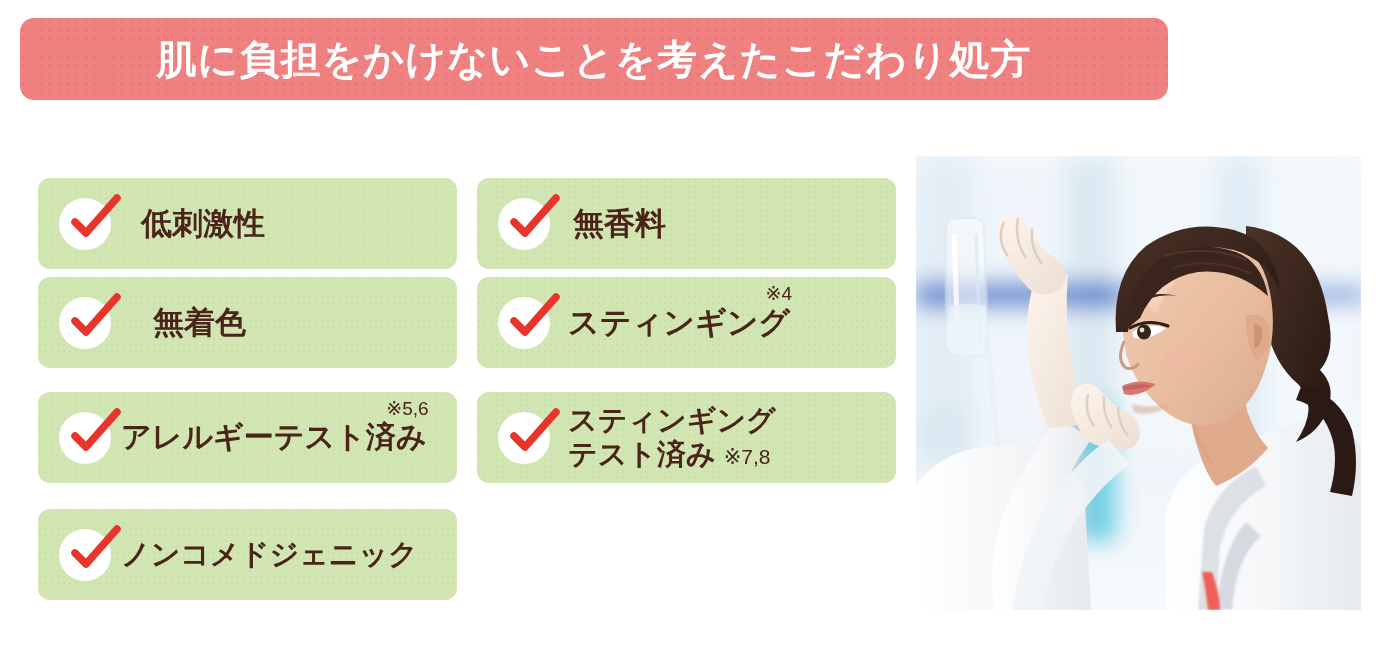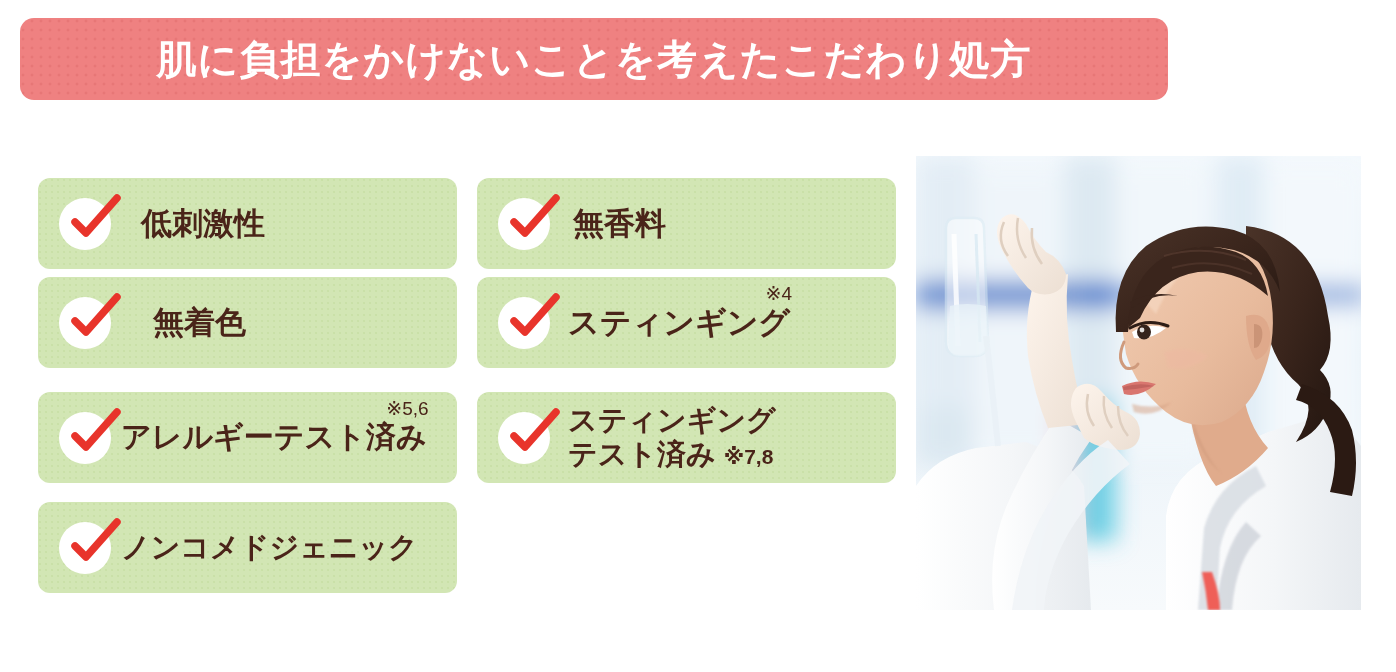--- a/index.html
+++ b/index.html
@@ -67,21 +67,21 @@
     background-size: 6px 6px;
     box-sizing: border-box;
     display: flex;
     align-items: center;
   }
   .col1 { left: 0px; }
   .col2 { left: 439px; }
   .row1 { top: 16px; }
   .row2 { top: 115px; }
   .row3 { top: 230px; }
-  .row4 { top: 340px; }
+  .row4 { top: 347px; }
 
   
   .check {
     position: relative;
     width: 52px;
     height: 52px;
     margin-left: 21px;
     flex: 0 0 auto;
   }
   .check .disc {
@@ -107,21 +107,21 @@
     color: #4a2419;
     font-size: 31px;
     font-weight: bold;
     line-height: 1.14;
     position: relative;
     white-space: nowrap;
   }
   .feat-text .line { display: block; }
   .feat-text .inline-note {
     font-size: 21px;
-    font-weight: bold;
+    font-weight: normal;
     margin-left: 8px;
   }
 
   
   .sup-above {
     position: absolute;
     right: -2px;
     top: -22px;
     font-size: 19px;
     font-weight: normal;

